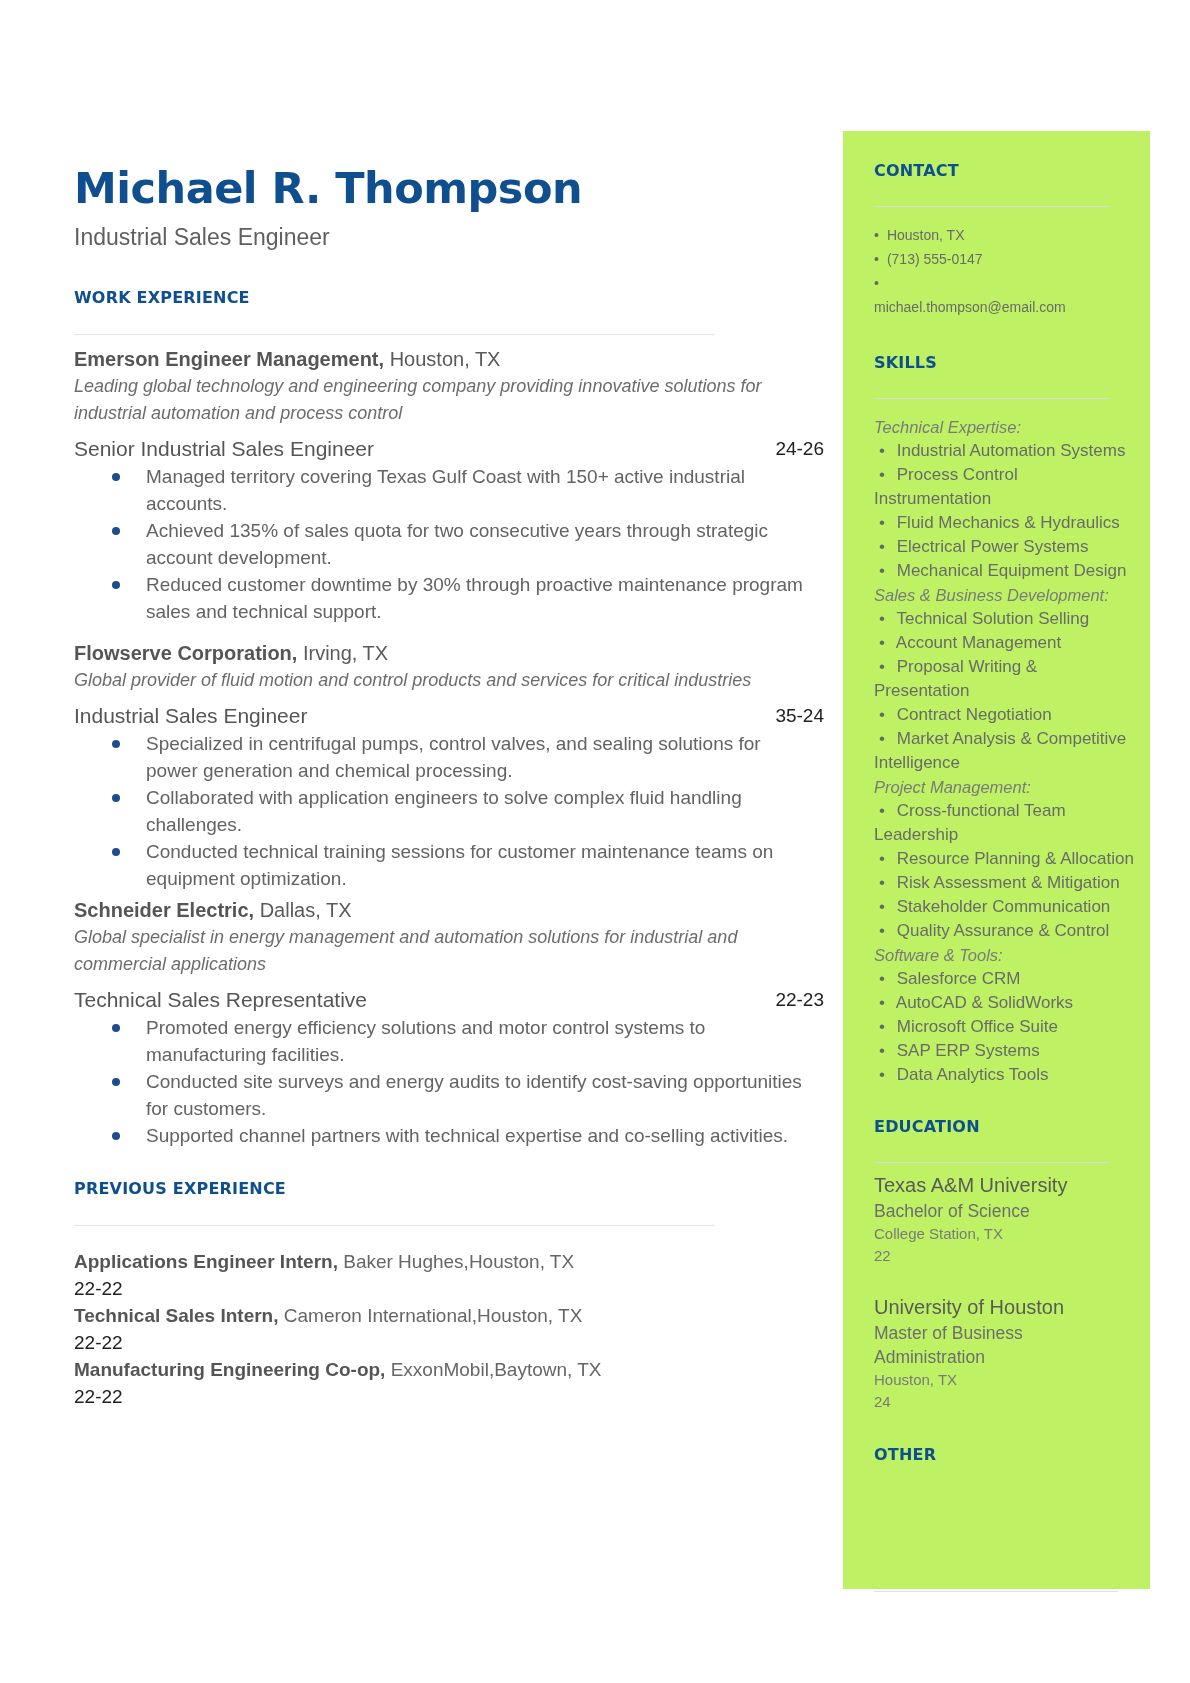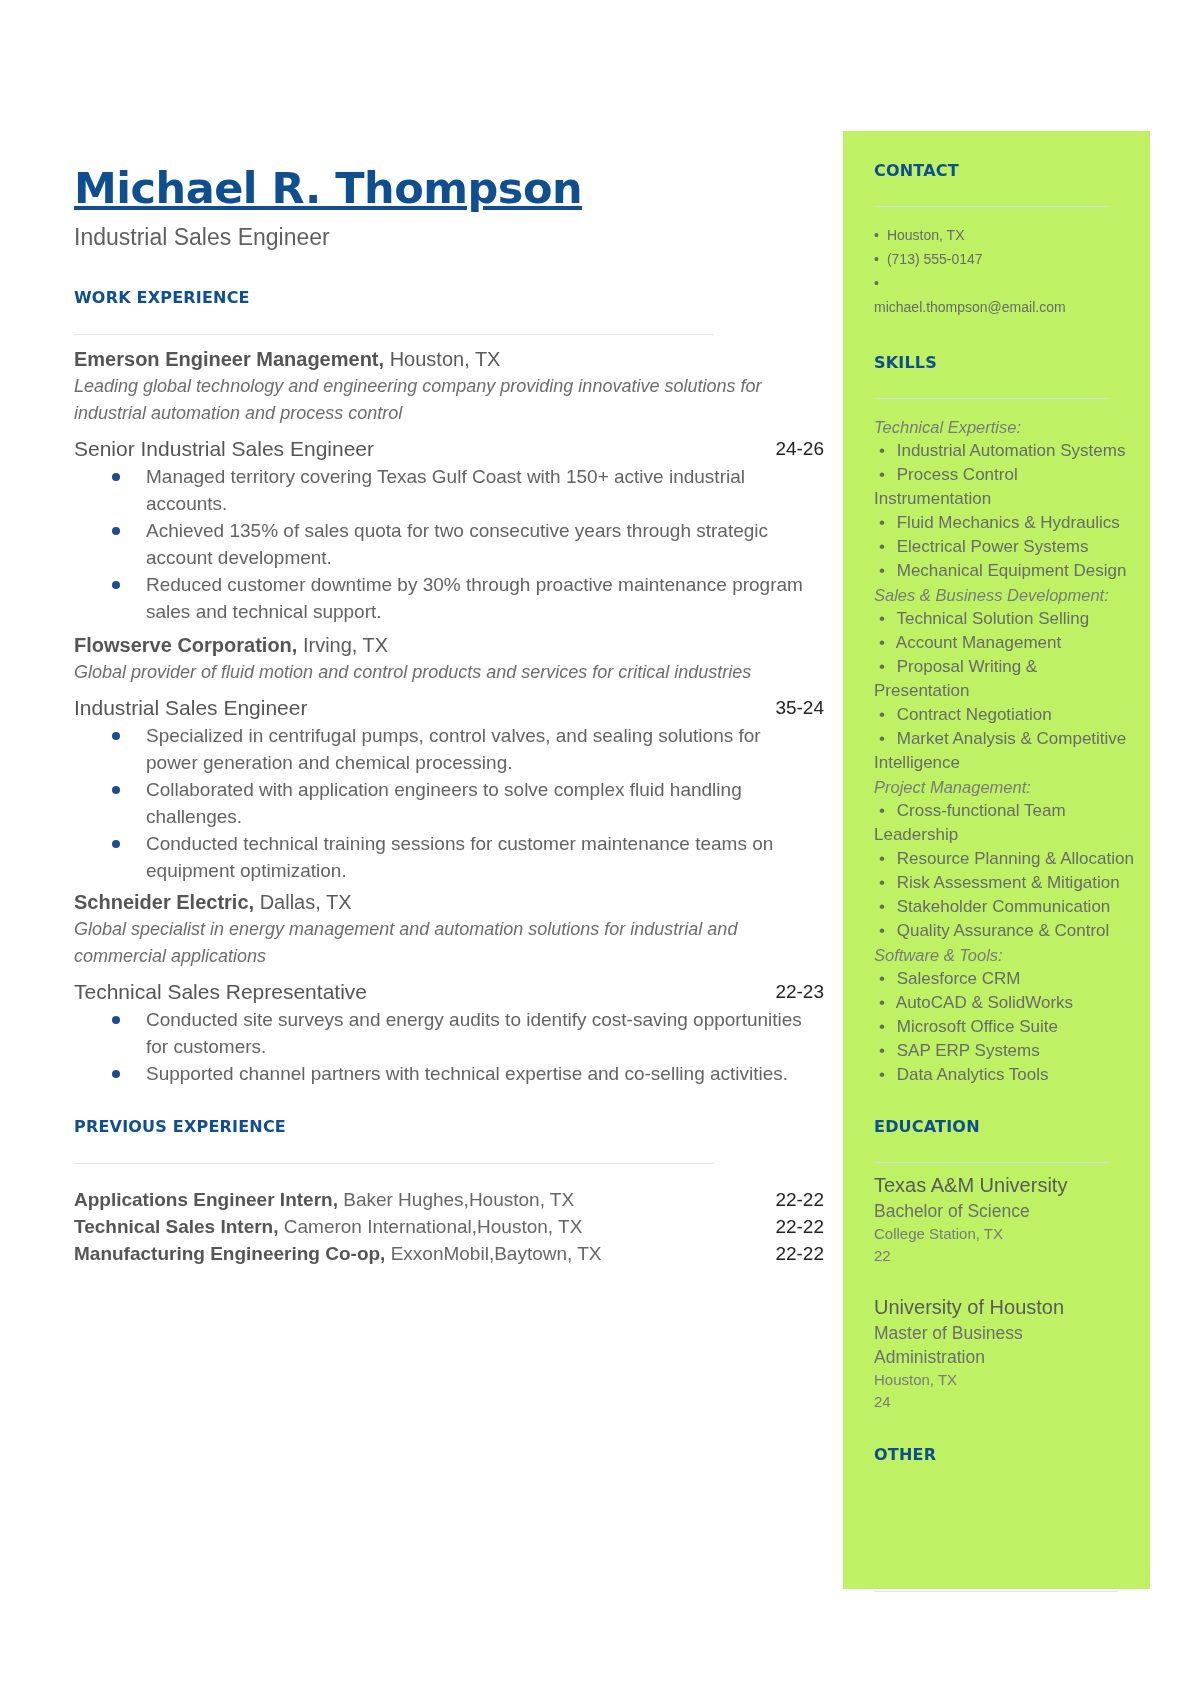--- a/index.html
+++ b/index.html
@@ -1,38 +1,38 @@
 <!DOCTYPE html>
 <html><head>
 <meta charset="utf-8">
 <style>
   * { box-sizing: border-box; margin: 0; padding: 0; }
   html, body { width: 1190px; height: 1683px; background: #ffffff; }
   body { position: relative; font-family: "Liberation Sans", sans-serif; color: #5f5f5f; overflow: hidden; }
 
   .main { position: absolute; left: 74px; top: 160px; width: 750px; }
-  .name { font-family: "DejaVu Sans", sans-serif; font-weight: bold; font-size: 43px; color: #0f4f8f; letter-spacing: -0.5px; line-height: 56px; text-decoration: underline; }
+  .name { font-family: "DejaVu Sans", sans-serif; font-weight: bold; font-size: 43px; color: #0f4f8f; letter-spacing: -0.5px; line-height: 56px; }
   .title { font-size: 23px; color: #5f5f5f; margin-top: 6px; line-height: 30px; }
 
   .sec-head { font-family: "DejaVu Sans", sans-serif; font-weight: bold; font-size: 16px; color: #0f4f8f; letter-spacing: 0.2px; }
   .main .sec-head { margin-top: 30px; }
   .rule { height: 1px; background: #e4e4e4; margin-top: 27px; width: 640px; }
 
   .company { font-size: 20px; color: #5a5a5a; line-height: 28px; margin-top: 14px; }
   .company b { font-weight: bold; color: #555555; }
   .company-desc { font-size: 18px; font-style: italic; color: #6c6c6c; line-height: 27px; }
   .role-row { display: flex; justify-content: space-between; font-size: 21px; color: #555; line-height: 28px; margin-top: 8px; }
   .role-dates { color: #222; font-size: 19px; }
   ul.bullets { list-style: none; margin-left: 0; }
   ul.bullets li { position: relative; padding-left: 72px; font-size: 19px; line-height: 27px; color: #636363; padding-right: 10px; }
   ul.bullets li .dot { position: absolute; left: 38px; top: 10px; width: 8px; height: 8px; border-radius: 50%; background: #1d4d8c; }
 
   .first-company { margin-top: 10px; }
   .prev-list { margin-top: 22px; }
-  .prev-row { display: flex; justify-content: space-between; font-size: 19px; line-height: 27px; color: #666; }
+  .prev-row { display: flex; justify-content: space-between; font-size: 19px; line-height: 27px; color: #666; flex-direction: column; }
   .prev-row b { color: #555; font-weight: bold; }
   .prev-row .d { color: #222; }
 
   .sidebar { position: absolute; left: 843px; top: 131px; width: 307px; height: 1458px; background: #bef264; }
   .side-inner { position: absolute; left: 31px; top: 30px; width: 260px; }
   .side-rule { height: 1px; background: #d6dbe1; width: 236px; margin-top: 26px; margin-bottom: 16px; }
   .side-text { font-size: 14px; line-height: 24px; color: #6a6a6a; }
   .side-text .bl { display: inline-block; margin-right: 8px; }
   .skill-cat { font-style: italic; color: #7a7a7a; font-size: 16.5px; line-height: 24px; }
   .skill-item { font-size: 17px; line-height: 24px; color: #6a6a6a; }
@@ -63,40 +63,41 @@
           <span>Senior Industrial Sales Engineer</span>
           <span class="role-dates">24-26</span>
         </div>
         <ul class="bullets">
           <li><span class="dot"></span><span>Managed territory covering Texas Gulf Coast with 150+ active industrial accounts.</span></li>
           <li><span class="dot"></span><span>Achieved 135% of sales quota for two consecutive years through strategic account development.</span></li>
           <li><span class="dot"></span><span>Reduced customer downtime by 30% through proactive maintenance program sales and technical support.</span></li>
         </ul>
       </div>
       <div>
-        <div class="company" style="margin-top: 6px;"><b>Flowserve Corporation,</b> <span>Irving, TX</span></div>
+        <div class="company" style="margin-top: 14px;"><b>Flowserve Corporation,</b> <span>Irving, TX</span></div>
         <div class="company-desc">Global provider of fluid motion and control products and services for critical industries</div>
         <div class="role-row">
           <span>Industrial Sales Engineer</span>
           <span class="role-dates">35-24</span>
         </div>
         <ul class="bullets">
           <li><span class="dot"></span><span>Specialized in centrifugal pumps, control valves, and sealing solutions for power generation and chemical processing.</span></li>
           <li><span class="dot"></span><span>Collaborated with application engineers to solve complex fluid handling challenges.</span></li>
           <li><span class="dot"></span><span>Conducted technical training sessions for customer maintenance teams on equipment optimization.</span></li>
         </ul>
       </div>
       <div>
         <div class="company" style="margin-top: 4px;"><b>Schneider Electric,</b> <span>Dallas, TX</span></div>
         <div class="company-desc">Global specialist in energy management and automation solutions for industrial and commercial applications</div>
         <div class="role-row">
           <span>Technical Sales Representative</span>
           <span class="role-dates">22-23</span>
         </div>
         <ul class="bullets">
+          <li><span class="dot"></span><span>Promoted energy efficiency solutions and motor control systems to manufacturing facilities.</span></li>
           <li><span class="dot"></span><span>Conducted site surveys and energy audits to identify cost-saving opportunities for customers.</span></li>
           <li><span class="dot"></span><span>Supported channel partners with technical expertise and co-selling activities.</span></li>
         </ul>
       </div>
     </div>
 
   <div class="sec-head" style="">PREVIOUS EXPERIENCE</div>
   <div class="rule"></div>
 
   <div class="prev-list" id="prev-list">

